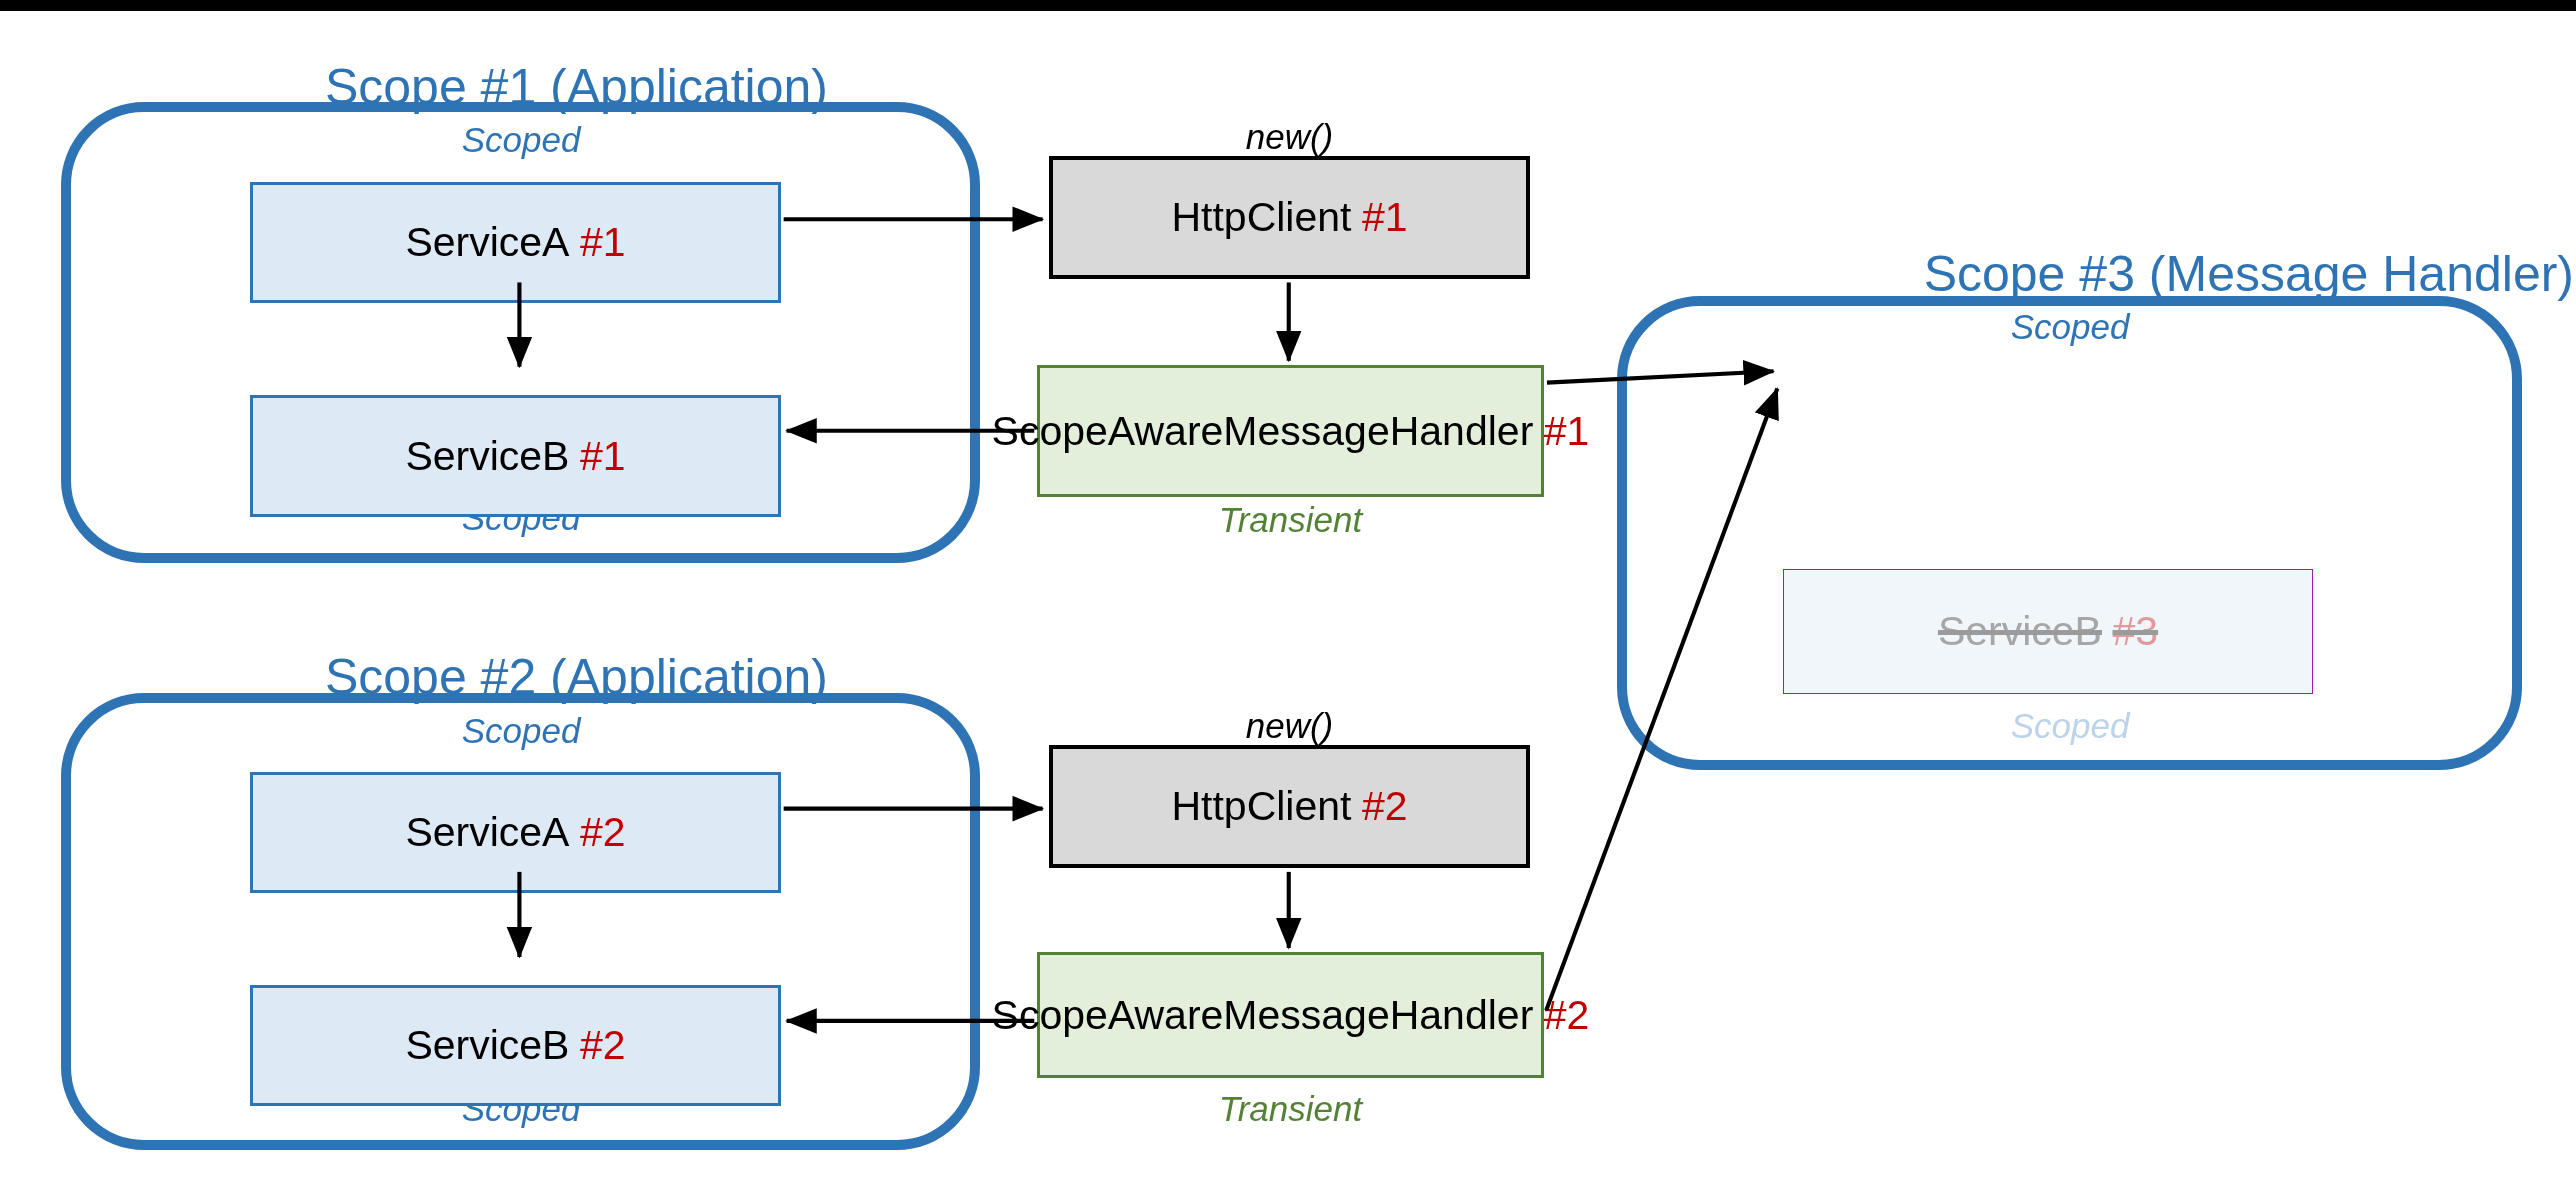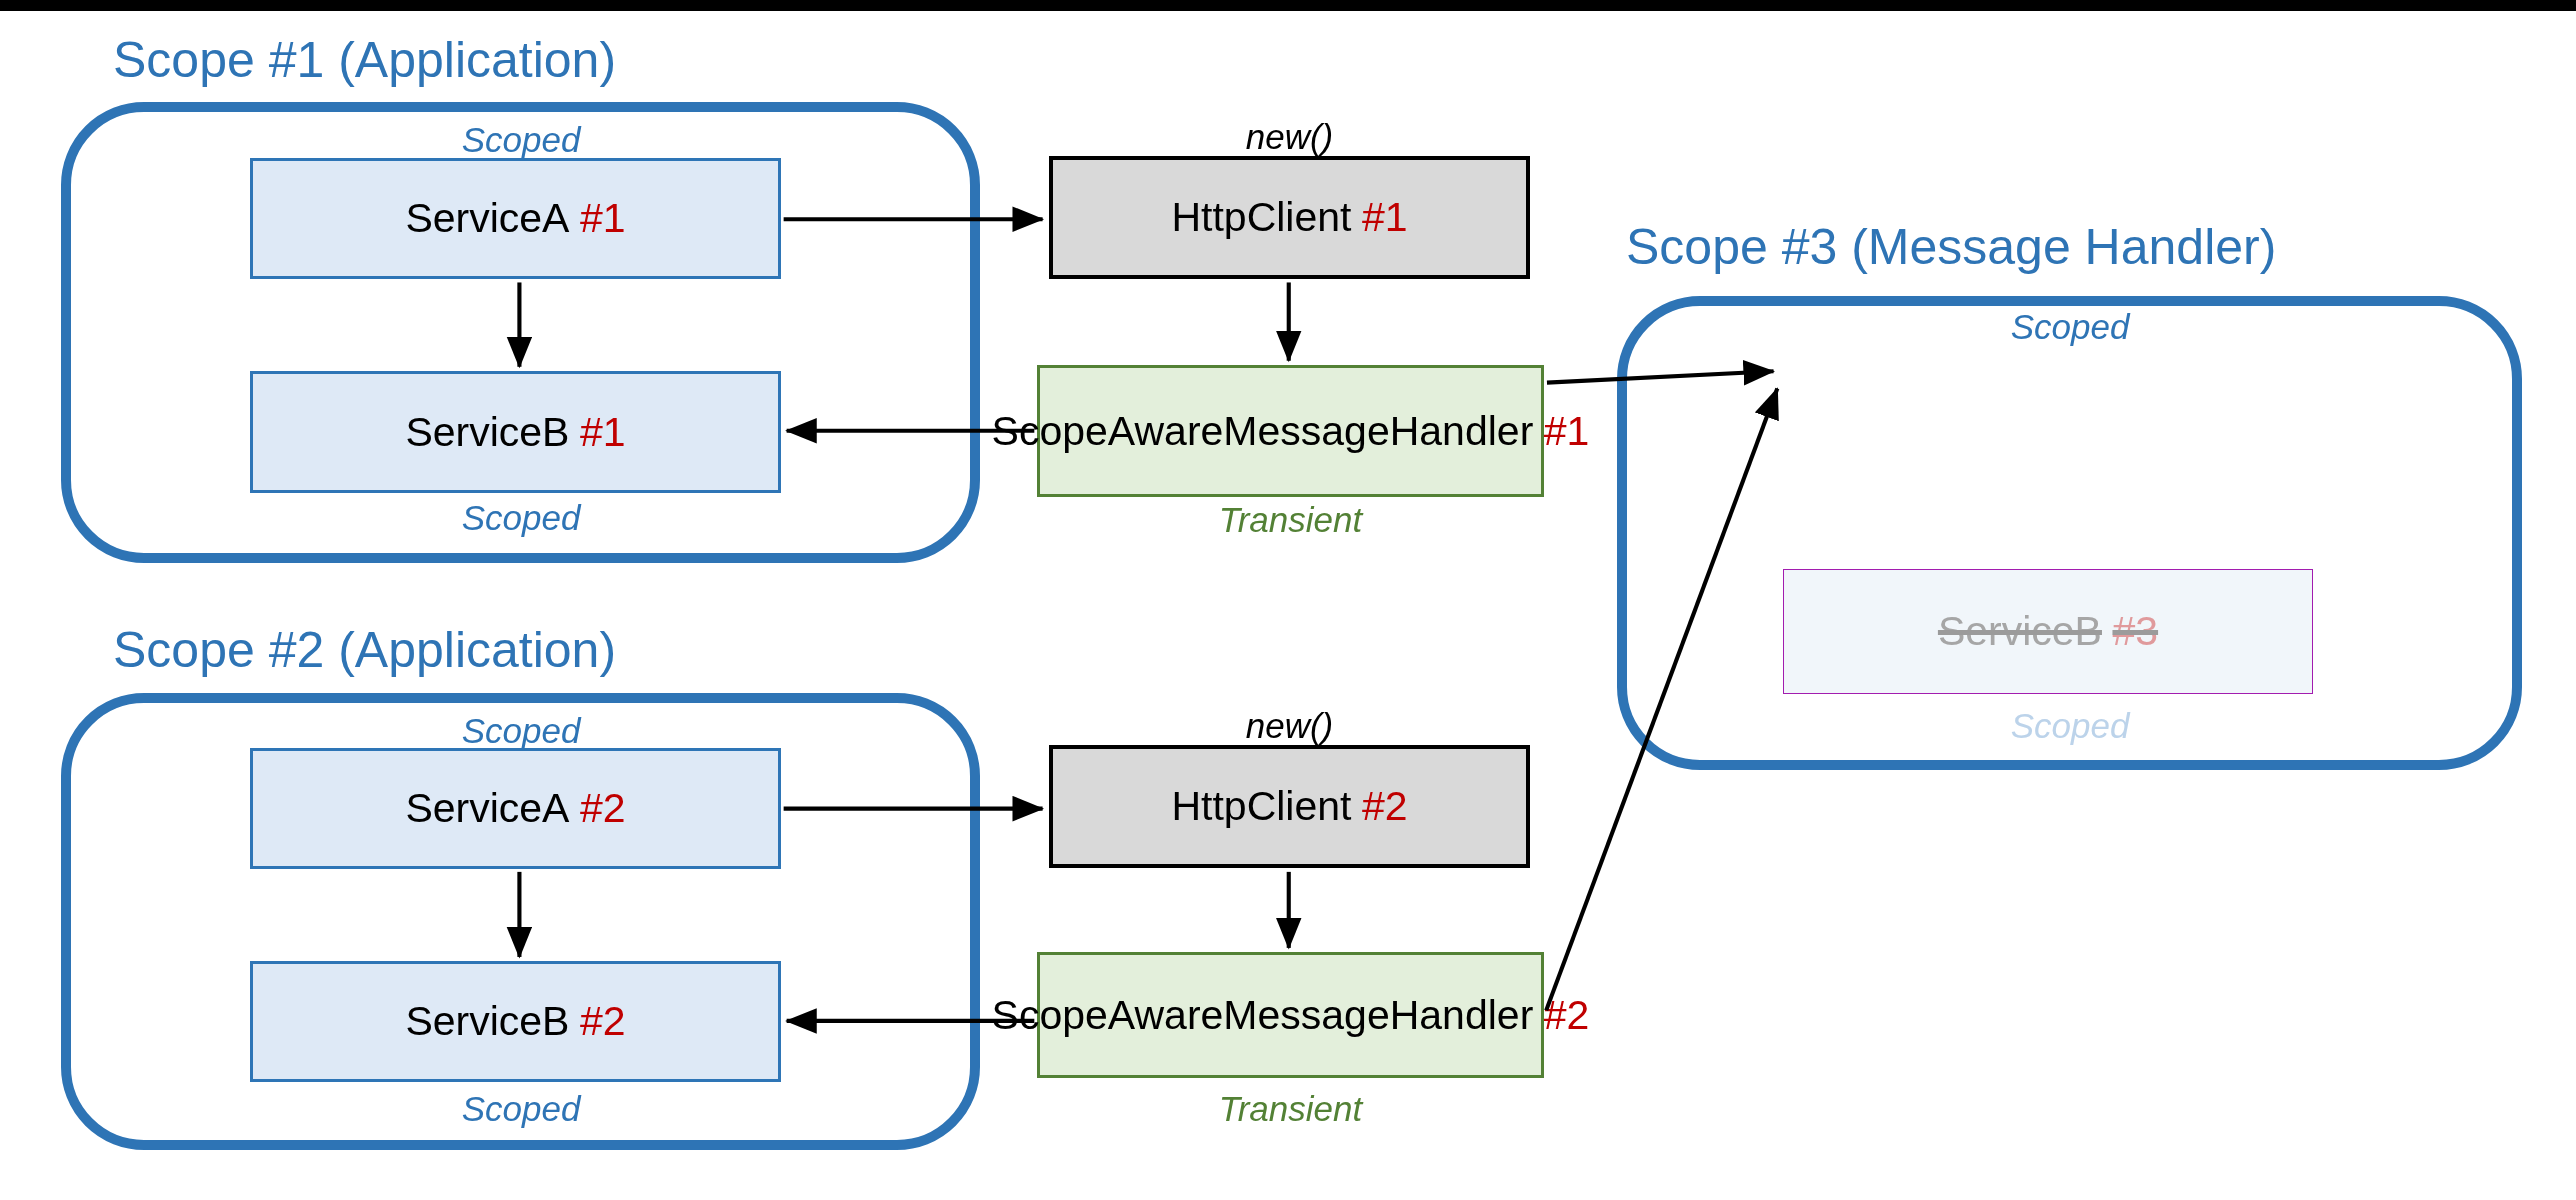--- a/index.html
+++ b/index.html
@@ -7,21 +7,21 @@
           font-family:"Liberation Sans", sans-serif;}
   .topbar{position:absolute;left:0;top:0;width:2576px;height:10.5px;background:#000000;}
 
   
   .scope-rect{position:absolute;border:10.5px solid #2E74B5;border-radius:83px;background:transparent;}
   .r1{left:61px;top:102px;width:899px;height:441px;}
   .r2{left:61px;top:693px;width:899px;height:437px;}
   .r3{left:1617px;top:296px;width:885px;height:454px;}
 
   
-  .scope-title{position:absolute;color:#2E74B5;font-size:50px;line-height:60px;text-align:left;white-space:nowrap;}
+  .scope-title{position:absolute;color:#2E74B5;font-size:50px;line-height:60px;text-align:right;white-space:nowrap;margin-top:27px;}
   .t1{left:113px;top:30px;width:715px;}
   .t2{left:113px;top:620px;width:715px;}
   .t3{left:1626px;top:217px;width:948px;}
 
   
   .anno{position:absolute;font-style:italic;font-size:35px;line-height:39px;text-align:center;white-space:nowrap;}
   .blue-anno{color:#2E74B5;}
   .green-anno{color:#538135;}
   .black-anno{color:#000000;}
   .faded-anno{color:#BCD3EA;}
@@ -32,21 +32,21 @@
   .s3t{left:1617px;top:307px;width:906px;}
   .s3b{left:1617px;top:706px;width:906px;}
   .n1{left:1049px;top:117px;width:481px;}
   .n2{left:1049px;top:706px;width:481px;}
   .tr1{left:1037px;top:500px;width:507px;}
   .tr2{left:1037px;top:1089px;width:507px;}
 
   
   .node{position:absolute;display:flex;align-items:center;justify-content:center;
         font-size:41px;color:#000;text-align:center;box-sizing:border-box;}
-  .blue-node{background:#DEE9F6;border:3px solid #2E75B6;}
+  .blue-node{background:#DEE9F6;border:3px solid #2E75B6;margin-top:24px;}
   .gray-node{background:#D9D9D9;border:4.5px solid #000000;}
   .green-node{background:#E3EFDB;border:3.8px solid #538135;line-height:54px;}
   .a1{left:250px;top:158px;width:531px;height:121px;}
   .b1{left:250px;top:371px;width:531px;height:122px;}
   .c1{left:1049px;top:156px;width:481px;height:123px;}
   .h1{left:1037px;top:365px;width:507px;height:132px;}
   .a2{left:250px;top:748px;width:531px;height:121px;}
   .b2{left:250px;top:961px;width:531px;height:121px;}
   .c2{left:1049px;top:745px;width:481px;height:123px;}
   .h2{left:1037px;top:952px;width:507px;height:126px;}

